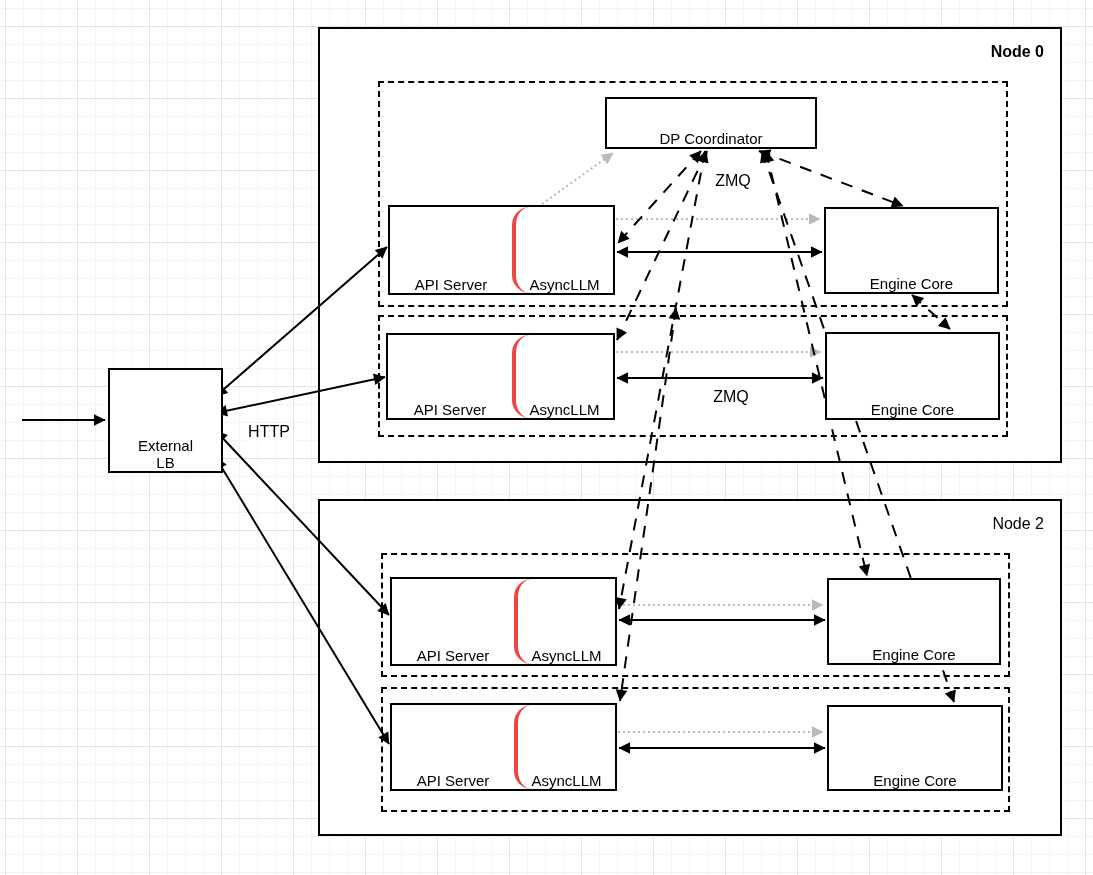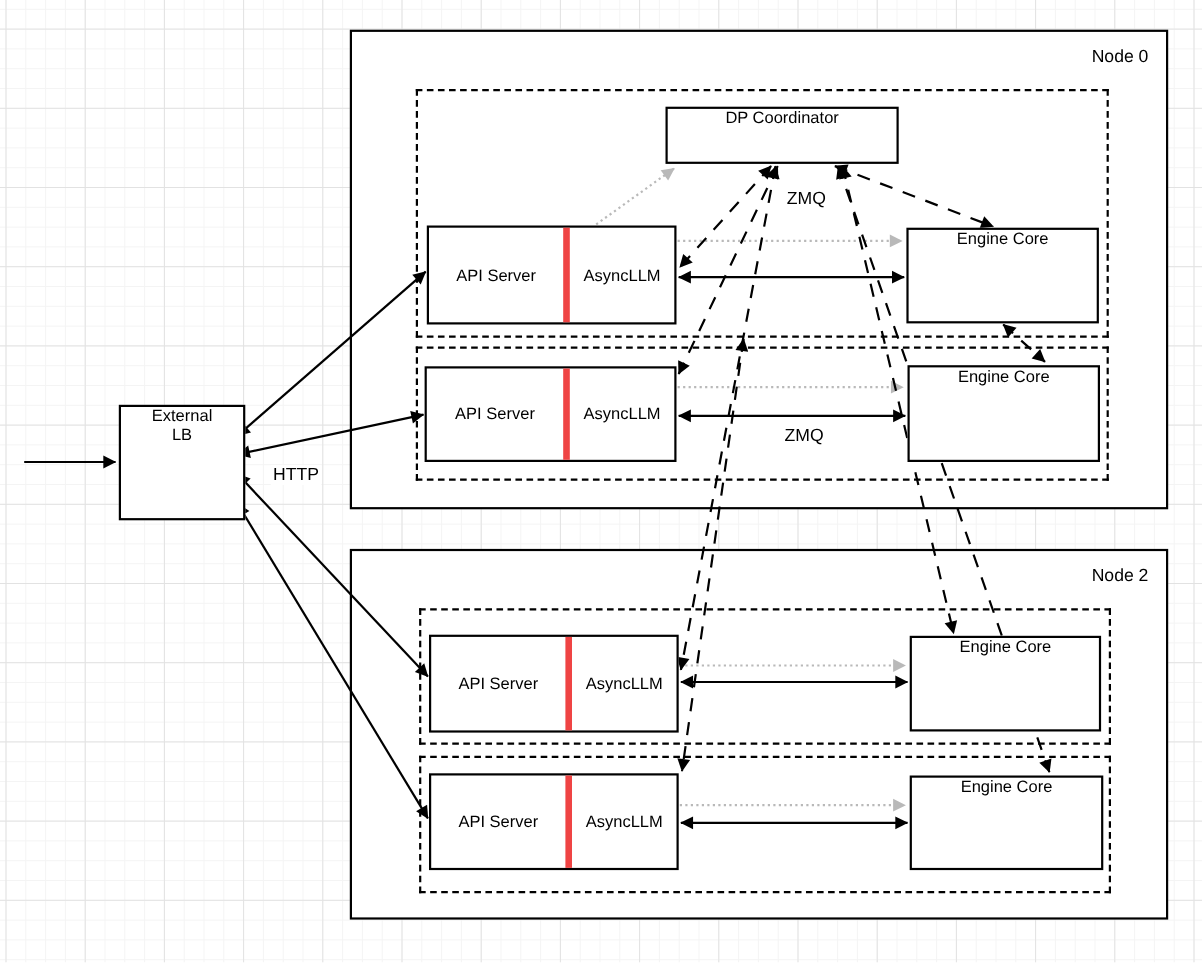--- a/index.html
+++ b/index.html
@@ -12,37 +12,37 @@
       linear-gradient(90deg,#e2e2e2 1px, transparent 1px),
       linear-gradient(#f4f4f4 1px, transparent 1px),
       linear-gradient(90deg,#f4f4f4 1px, transparent 1px);
     background-size:72px 72px,72px 72px,18px 18px,18px 18px;
     background-position:5px 26px,5px 26px,5px 26px,5px 26px;
   }
   .abs{position:absolute;box-sizing:border-box;}
   .node{background:#fff;border:2px solid #000;}
   .node-label{position:absolute;top:14px;right:16px;font-size:16px;}
   .group{border:2px dashed #000;background:transparent;}
-  .box{background:#fff;border:2px solid #000;display:flex;align-items:flex-start;justify-content:center;text-align:center;font-size:15px;}
+  .box{background:#fff;border:2px solid #000;display:flex;align-items:flex-end;justify-content:center;text-align:center;font-size:15px;}
   .compound{background:#fff;border:2px solid #000;display:flex;}
-  .cell{flex:none;display:flex;align-items:center;justify-content:center;text-align:center;font-size:15px;}
-  .cell.right{border-left:6px solid #ef4444;}
+  .cell{flex:none;display:flex;align-items:flex-end;justify-content:center;text-align:center;font-size:15px;border-radius:18px;}
+  .cell.right{border-left:4px solid #ef4444;}
   svg.connectors{position:absolute;left:0;top:0;}
   .ln{stroke:#000;stroke-width:2;fill:none;}
   .dash{stroke-dasharray:12 10;}
   .dot{stroke:#b9b9b9;stroke-width:2;fill:none;stroke-dasharray:2 3;}
   .lbl{position:absolute;transform:translate(-50%,-50%);font-size:16px;white-space:nowrap;}
   .whitebg{background:#fff;padding:0 2px;}
 </style>
 </head>
 <body>
 
 <div id="scene">
 
-  <div class="abs node" style="left:318px;top:27px;width:744px;height:436px;">
+  <div class="abs node" style="left:318px;top:27px;width:744px;height:436px;font-weight:bold;">
     <div class="node-label">Node 0</div>
   </div>
   <div class="abs node" style="left:318px;top:499px;width:744px;height:337px;">
     <div class="node-label">Node 2</div>
   </div>
 
   <div class="abs group" style="left:378px;top:81px;width:630px;height:226px;"></div>
   <div class="abs group" style="left:378px;top:315px;width:630px;height:122px;"></div>
   <div class="abs group" style="left:381px;top:553px;width:629px;height:124px;"></div>
   <div class="abs group" style="left:381px;top:687px;width:629px;height:125px;"></div>

